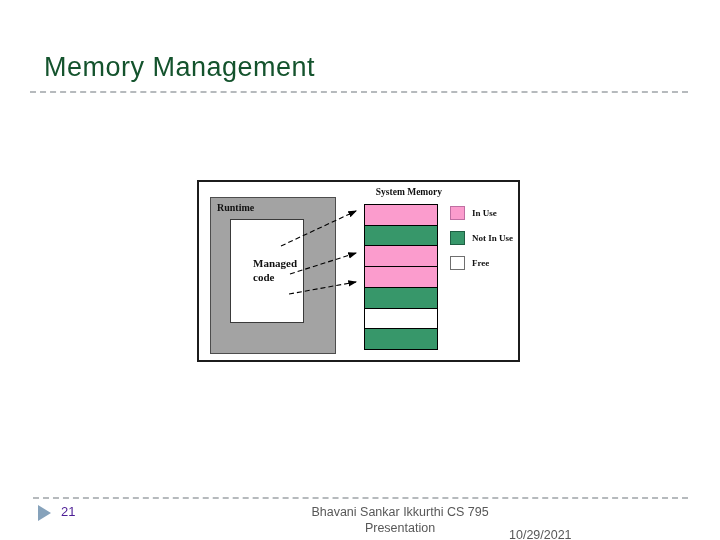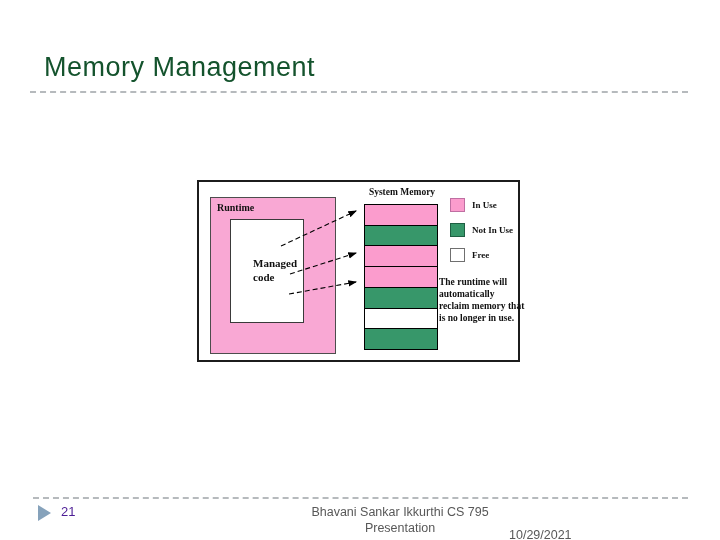--- a/index.html
+++ b/index.html
@@ -17,50 +17,50 @@
     border-top:2px dashed #b6babd;
   }
   
   .diagram{
     position:absolute;left:197px;top:180px;width:323px;height:182px;
     border:2px solid #1c1c1c;background:#ffffff;box-sizing:border-box;
     font-family:"Liberation Serif", serif;color:#111;
   }
   .runtime-box{
     position:absolute;left:11px;top:15px;width:126px;height:157px;
-    background:#f9a8d4;border:1px solid #4d4d4d;box-sizing:border-box;
+    background:#a3a3a3;border:1px solid #4d4d4d;box-sizing:border-box;
   }
   .runtime-label{
     position:absolute;left:6px;top:4px;
     font-size:10px;font-weight:bold;
   }
   .managed-box{
     position:absolute;left:19px;top:21px;width:74px;height:104px;
     background:#ffffff;border:1px solid #3a3a3a;box-sizing:border-box;
   }
   .managed-label{
     position:absolute;left:6px;top:37px;width:62px;
     font-size:11px;font-weight:600;line-height:1.25;margin-left:16px;
   }
   .sysmem-label{
-    position:absolute;left:163px;top:5px;width:80px;text-align:center;
+    position:absolute;left:163px;top:5px;width:80px;text-align:right;
     font-size:9.5px;font-weight:bold;white-space:nowrap;
   }
   .memstack{
     position:absolute;left:165px;top:22px;width:74px;height:146px;
     display:flex;flex-direction:column;
   }
   .memblock{
     flex:1;border:1px solid #000;margin-top:-1px;box-sizing:border-box;
   }
   .memblock:first-child{margin-top:0;}
   .memblock.in-use{background:var(--in-use);}
   .memblock.not-in-use{background:var(--not-in-use);}
   .memblock.free{background:var(--free);}
-  .legend{position:absolute;left:251px;top:16px;}
+  .legend{position:absolute;left:251px;top:24px;}
   .legend-row{display:flex;align-items:center;margin-bottom:11px;}
   .legend-swatch{
     width:15px;height:14px;margin-right:7px;box-sizing:border-box;
     border:1px solid #000;flex:0 0 auto;
   }
   .legend-swatch.in-use{background:var(--in-use);border-color:#bf6fa2;}
   .legend-swatch.not-in-use{background:var(--not-in-use);border-color:#1f5f43;}
   .legend-swatch.free{background:var(--free);border-color:#6f6f6f;}
   .legend-label{font-size:9px;font-weight:bold;white-space:nowrap;}
   .caption{
@@ -126,21 +126,20 @@
     <div class="legend-row">
       <span class="legend-swatch not-in-use"></span>
       <span class="legend-label">Not In Use</span>
     </div>
     <div class="legend-row">
       <span class="legend-swatch free"></span>
       <span class="legend-label">Free</span>
     </div>
   </div>
 
-  <div class="caption">The runtime will automatically reclaim memory that is no longer in use.</div>
 
   <svg class="arrow-layer" viewBox="0 0 319 178" xmlns="http://www.w3.org/2000/svg">
     <defs>
       <marker id="ah" markerWidth="9" markerHeight="8" refX="7" refY="3" orient="auto">
         <path d="M0,0 L8,3 L0,6 z" fill="#000"></path>
       </marker>
     </defs>
     <line x1="82" y1="64" x2="157" y2="29" stroke="#000" stroke-width="1.1" stroke-dasharray="5 3" marker-end="url(#ah)"></line>
     <line x1="91" y1="92" x2="157" y2="71" stroke="#000" stroke-width="1.1" stroke-dasharray="5 3" marker-end="url(#ah)"></line>
     <line x1="90" y1="112" x2="157" y2="100" stroke="#000" stroke-width="1.1" stroke-dasharray="5 3" marker-end="url(#ah)"></line>

